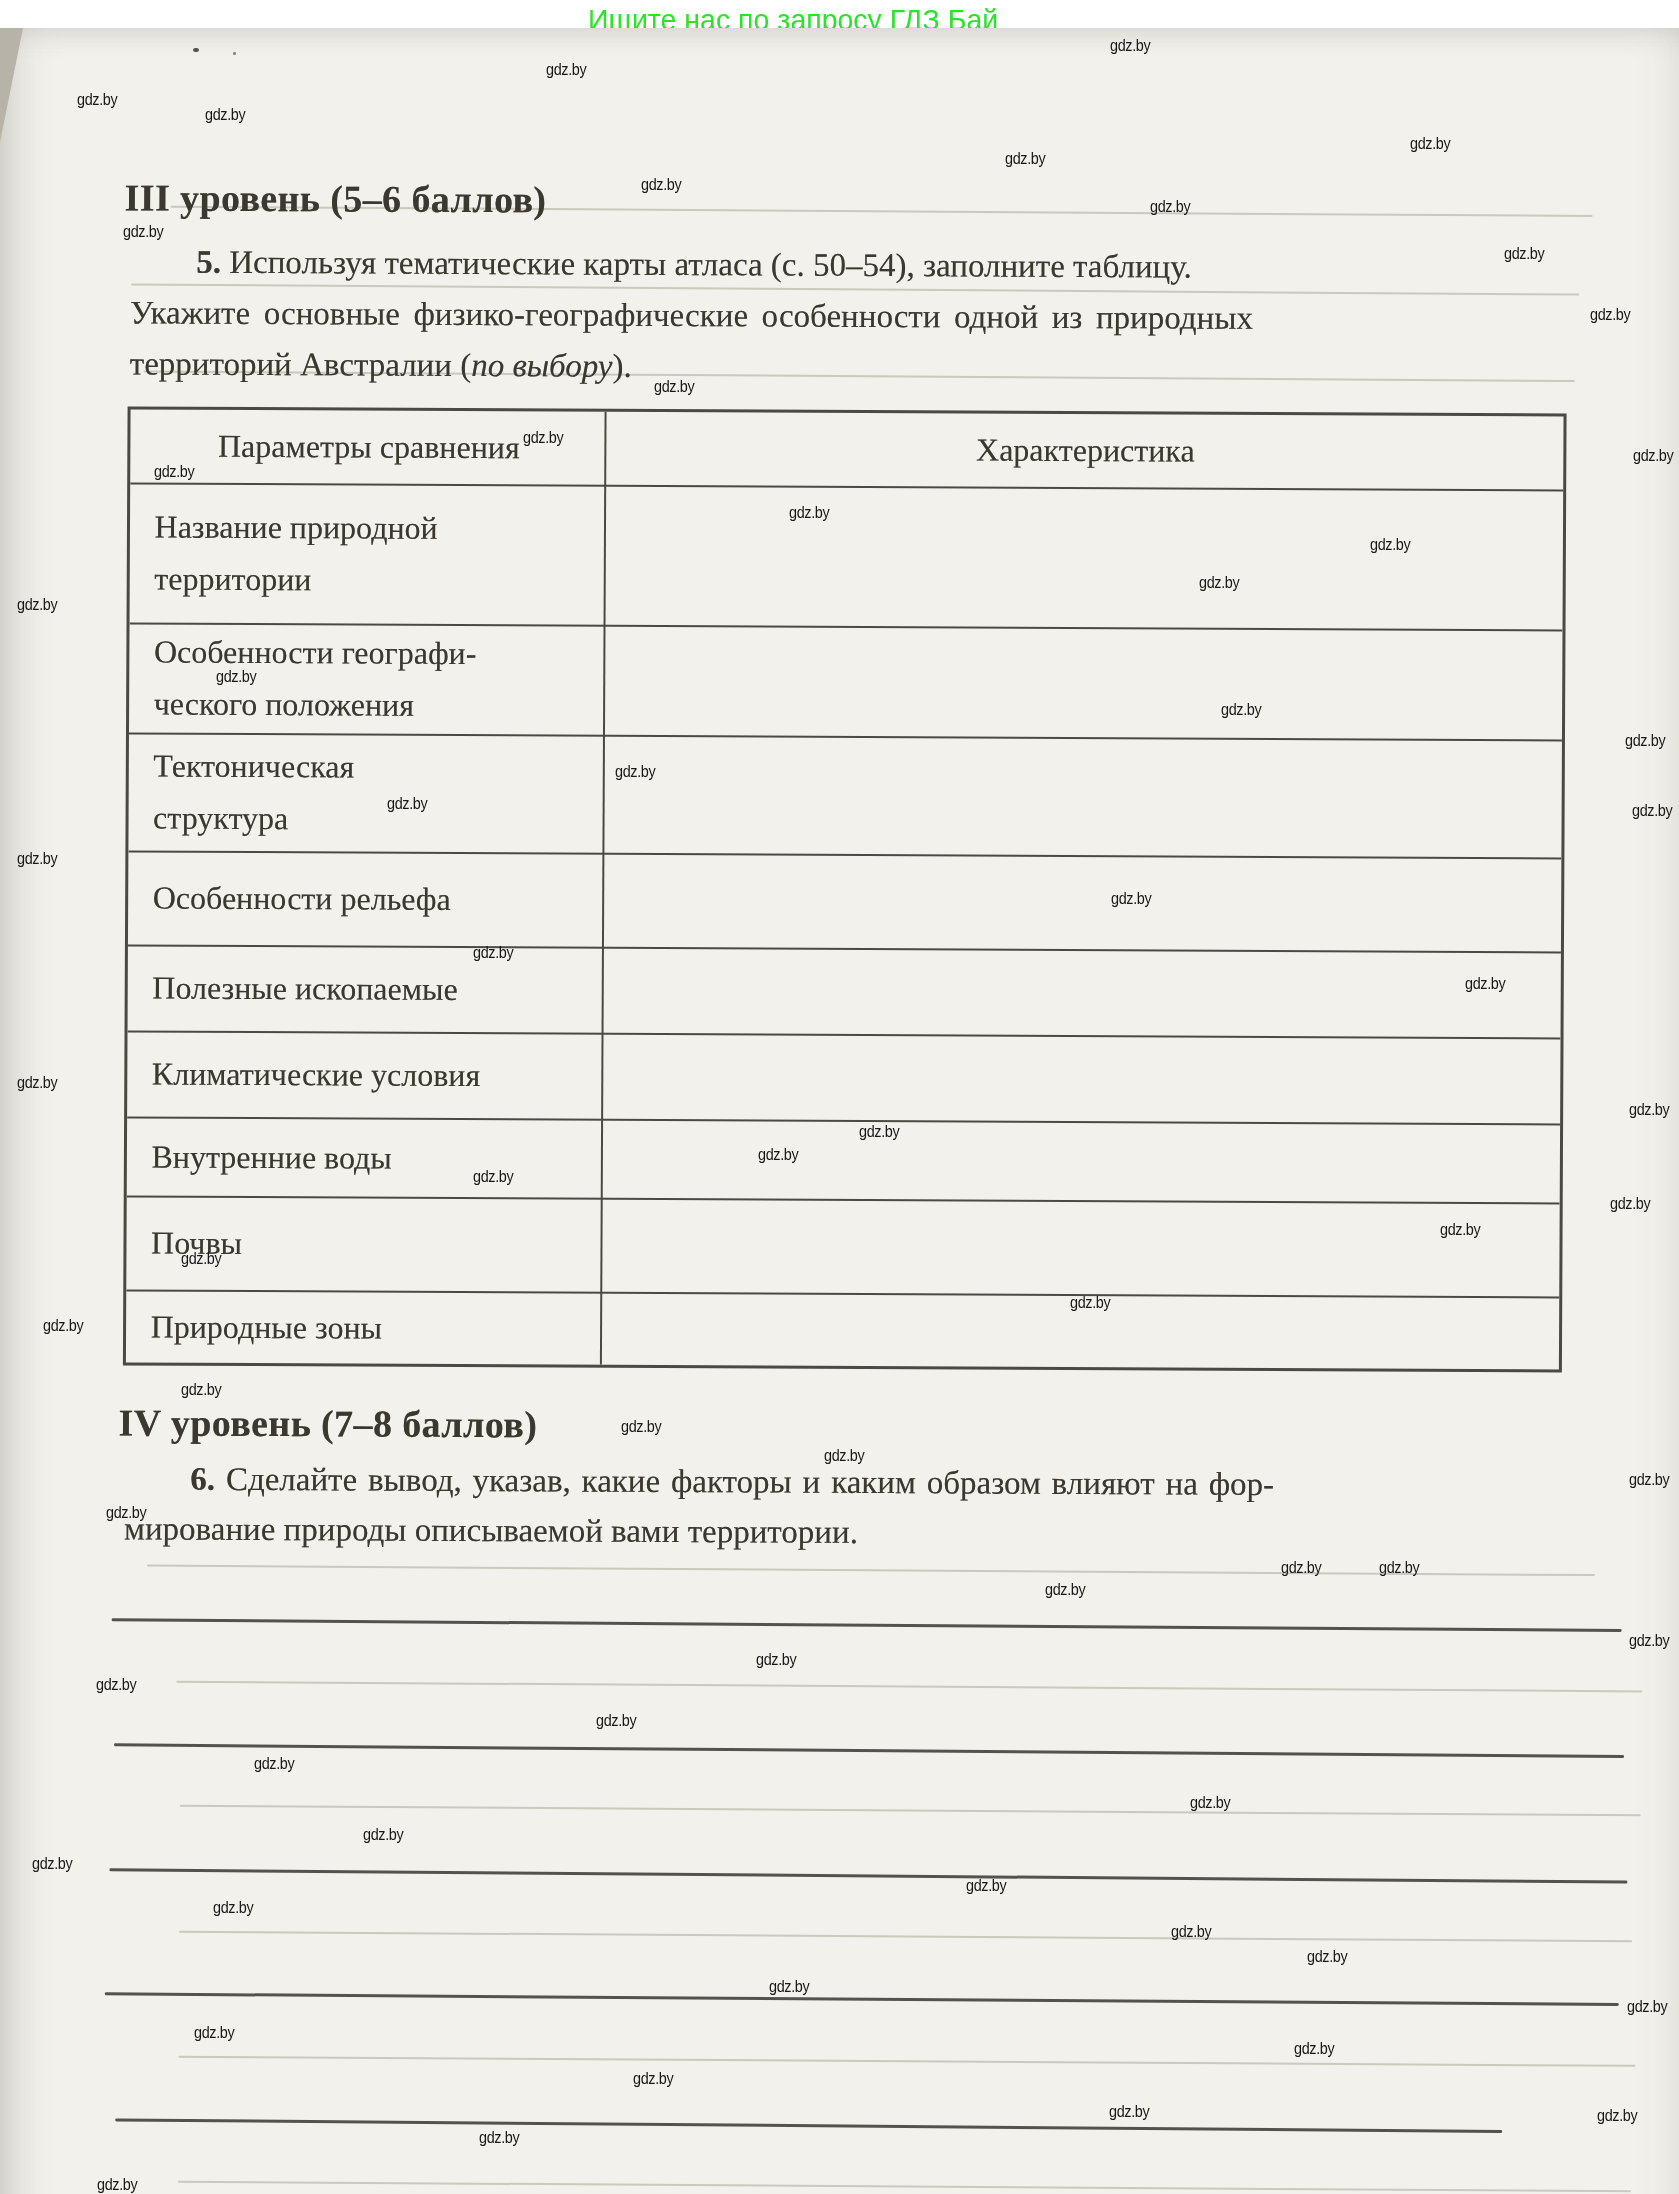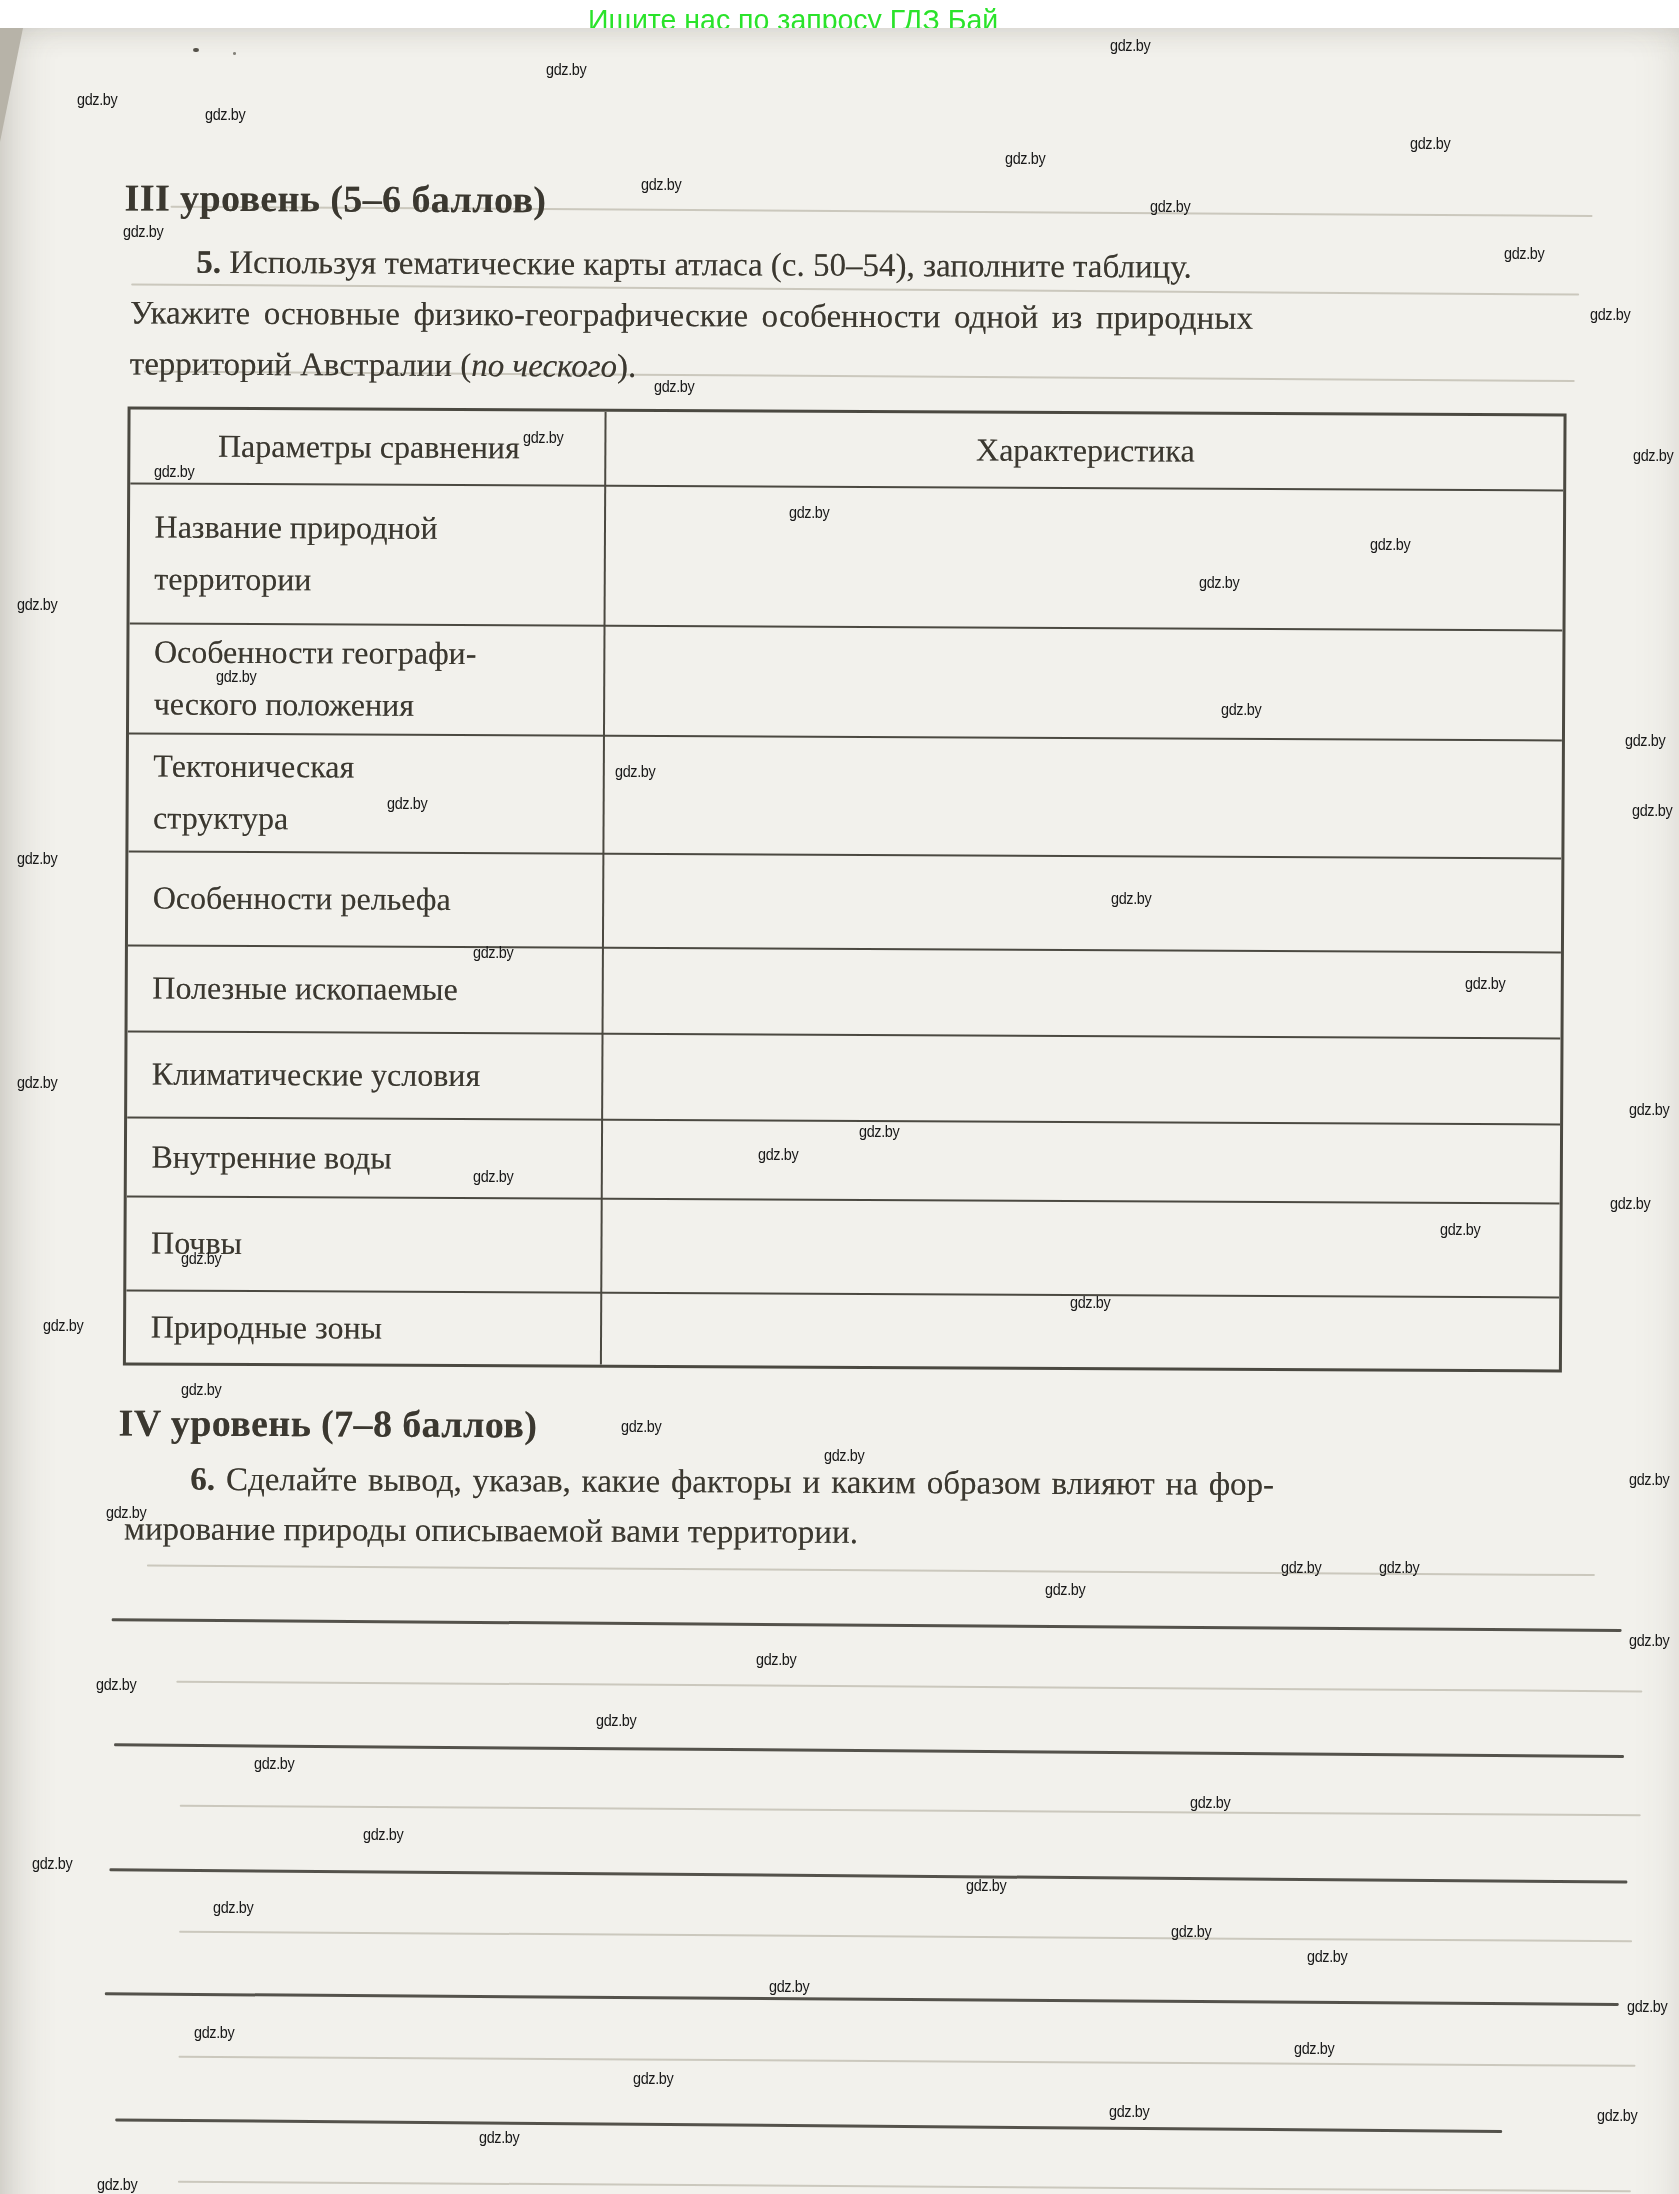--- a/index.html
+++ b/index.html
@@ -111,21 +111,21 @@
         <div class="line dark" style="left: 125px; top: 2090px; width: 1387px; transform: rotate(0.2deg);"></div>
         <div class="line faint" style="left: 188px; top: 2152px; width: 1453px; transform: rotate(0.1deg);"></div>
 
       <div class="print h-level" style="left:125px;top:147px;">III уровень (5–6 баллов)</div>
 
       <div class="print body-line" style="left:197px;top:215px;">
         <span class="num">5.</span><span> Используя тематические карты атласа (с. 50–54), заполните таблицу.</span>
       </div>
       <div class="print body-line" style="left:131px;top:266px;word-spacing:5.3px;">Укажите основные физико-географические особенности одной из природных</div>
       <div class="print body-line" style="left:131px;top:317px;">
-        <span>территорий Австралии (</span><i>по ческого</i><span>).</span>
+        <span>территорий Австралии (</span><i>по выбору</i><span>).</span>
       </div>
 
       <div id="cmp-table">
         <div id="thead">
           <div class="th" id="th1">Параметры сравнения</div>
           <div class="th" id="th2">Характеристика</div>
         </div>
         <div class="trow" style="height: 140px;">
             <div class="tlabel">Название природной
 территории</div>

